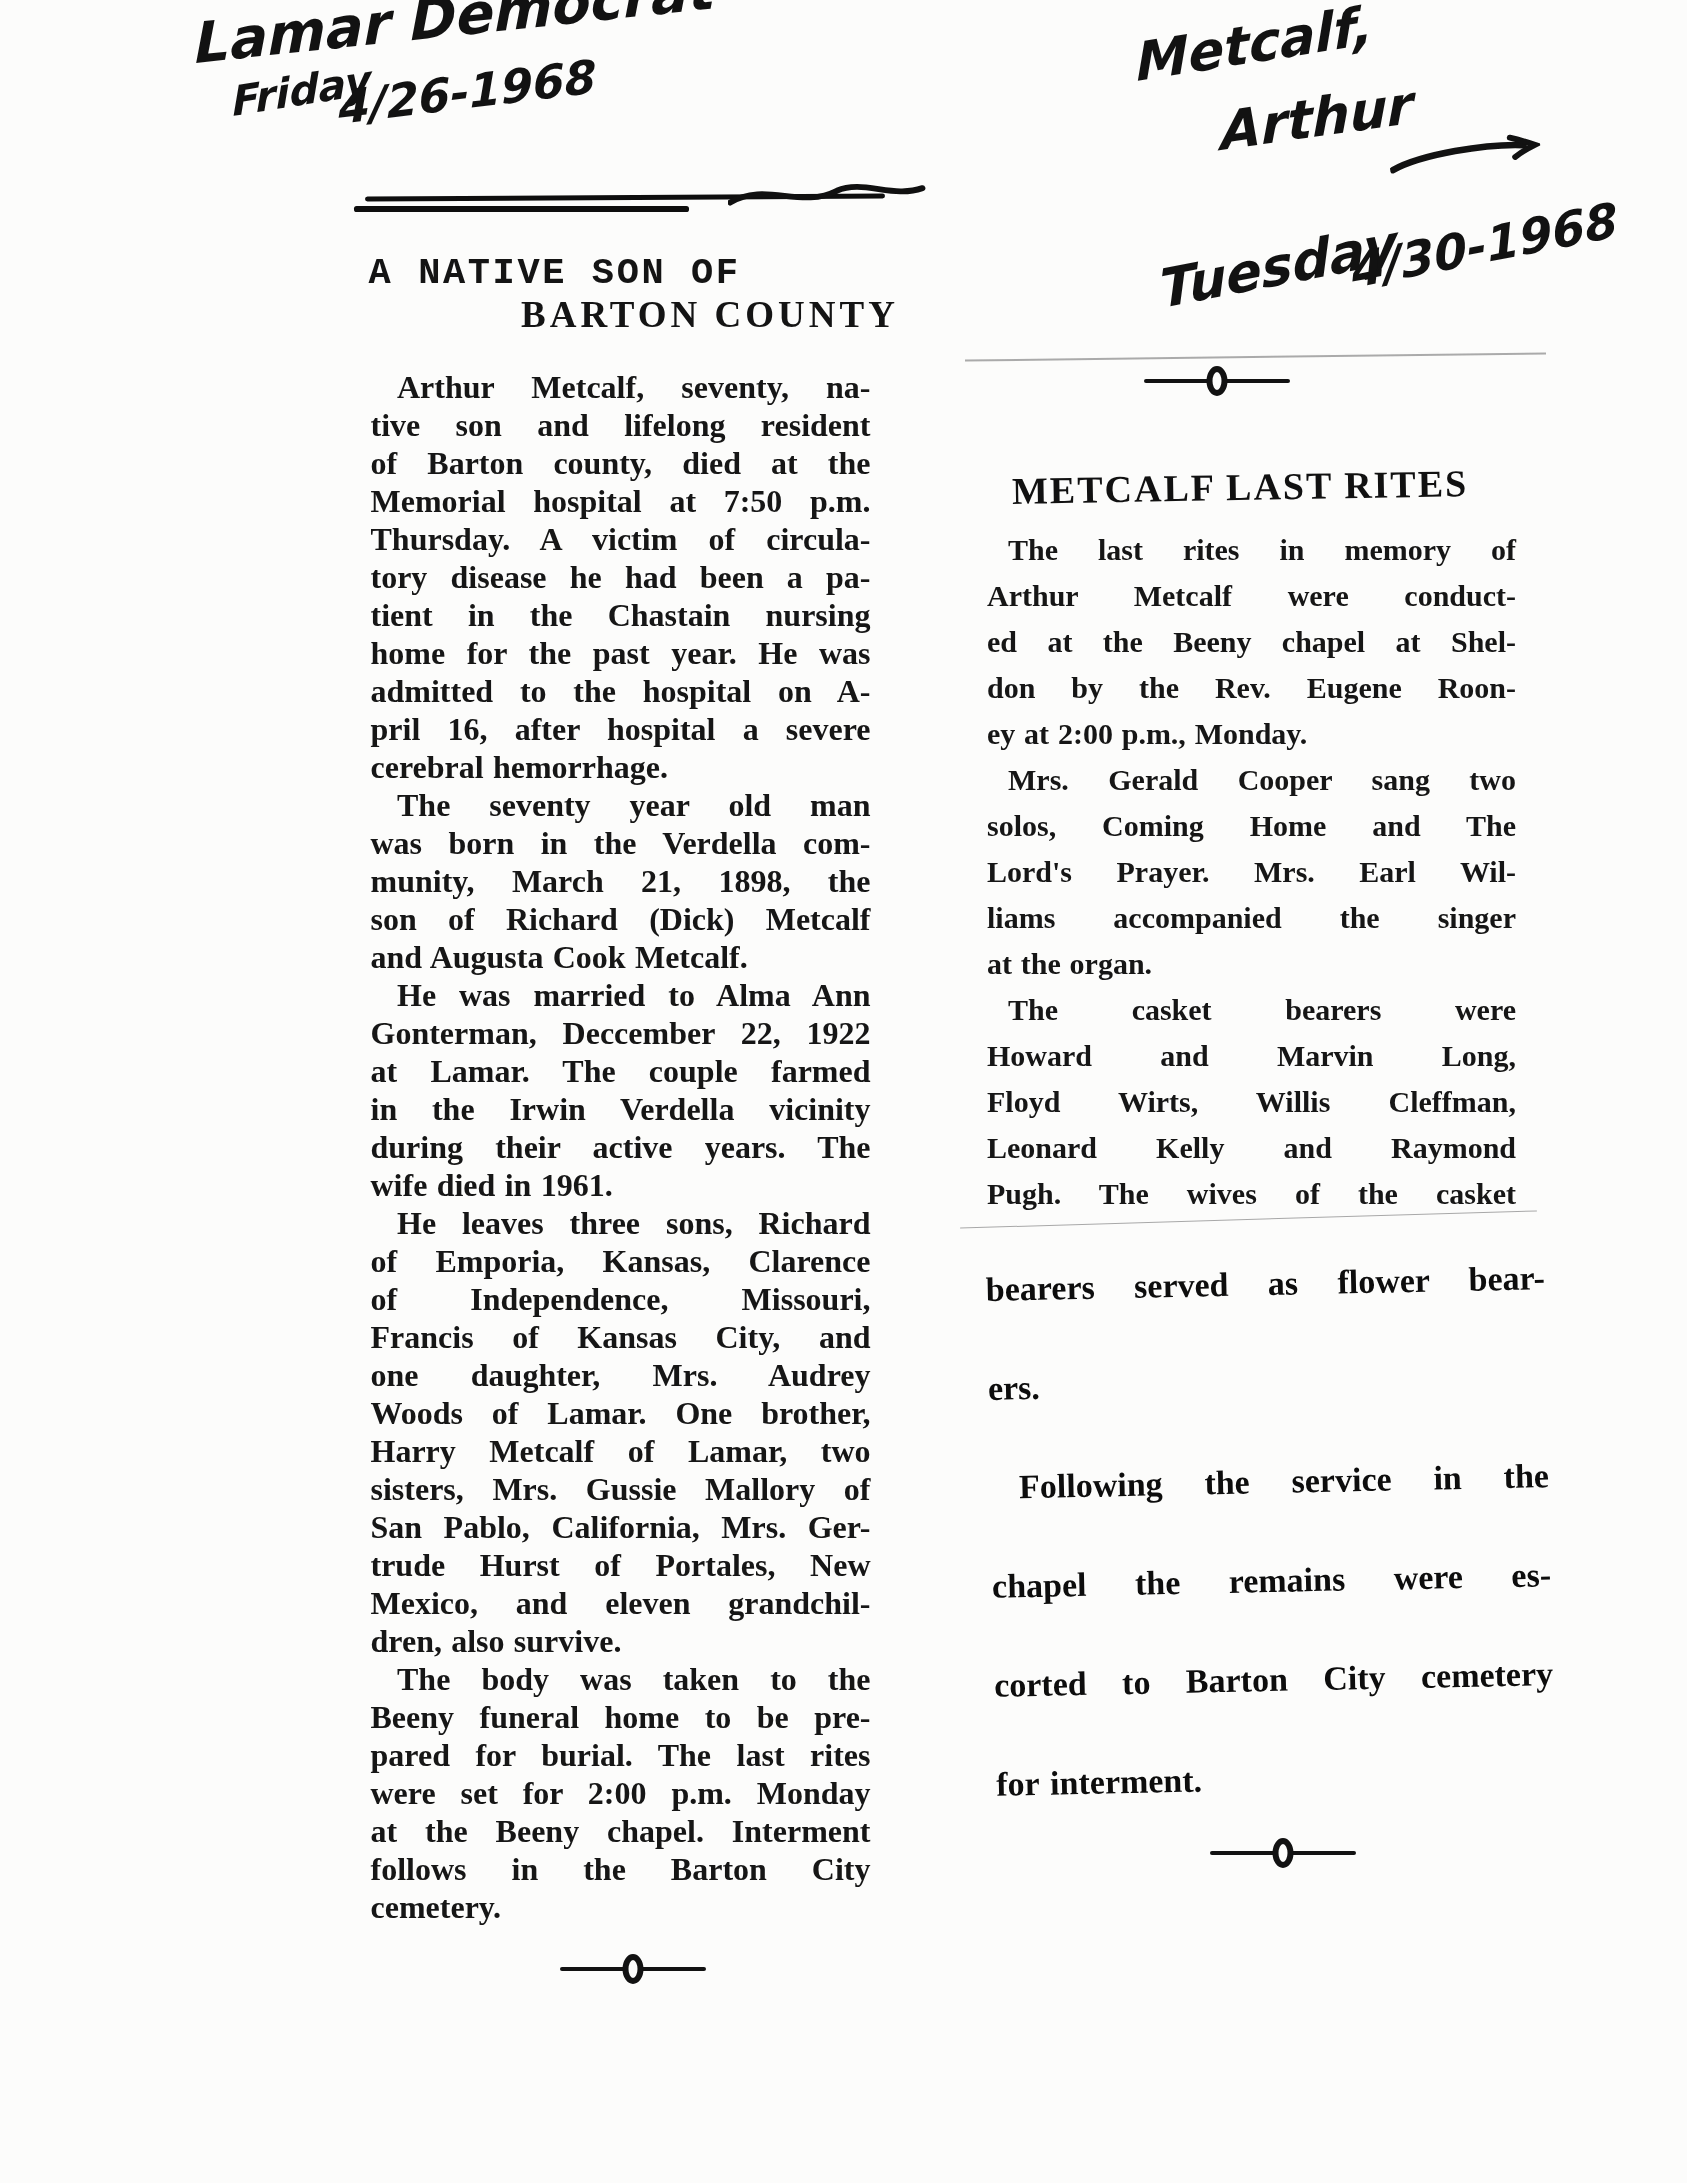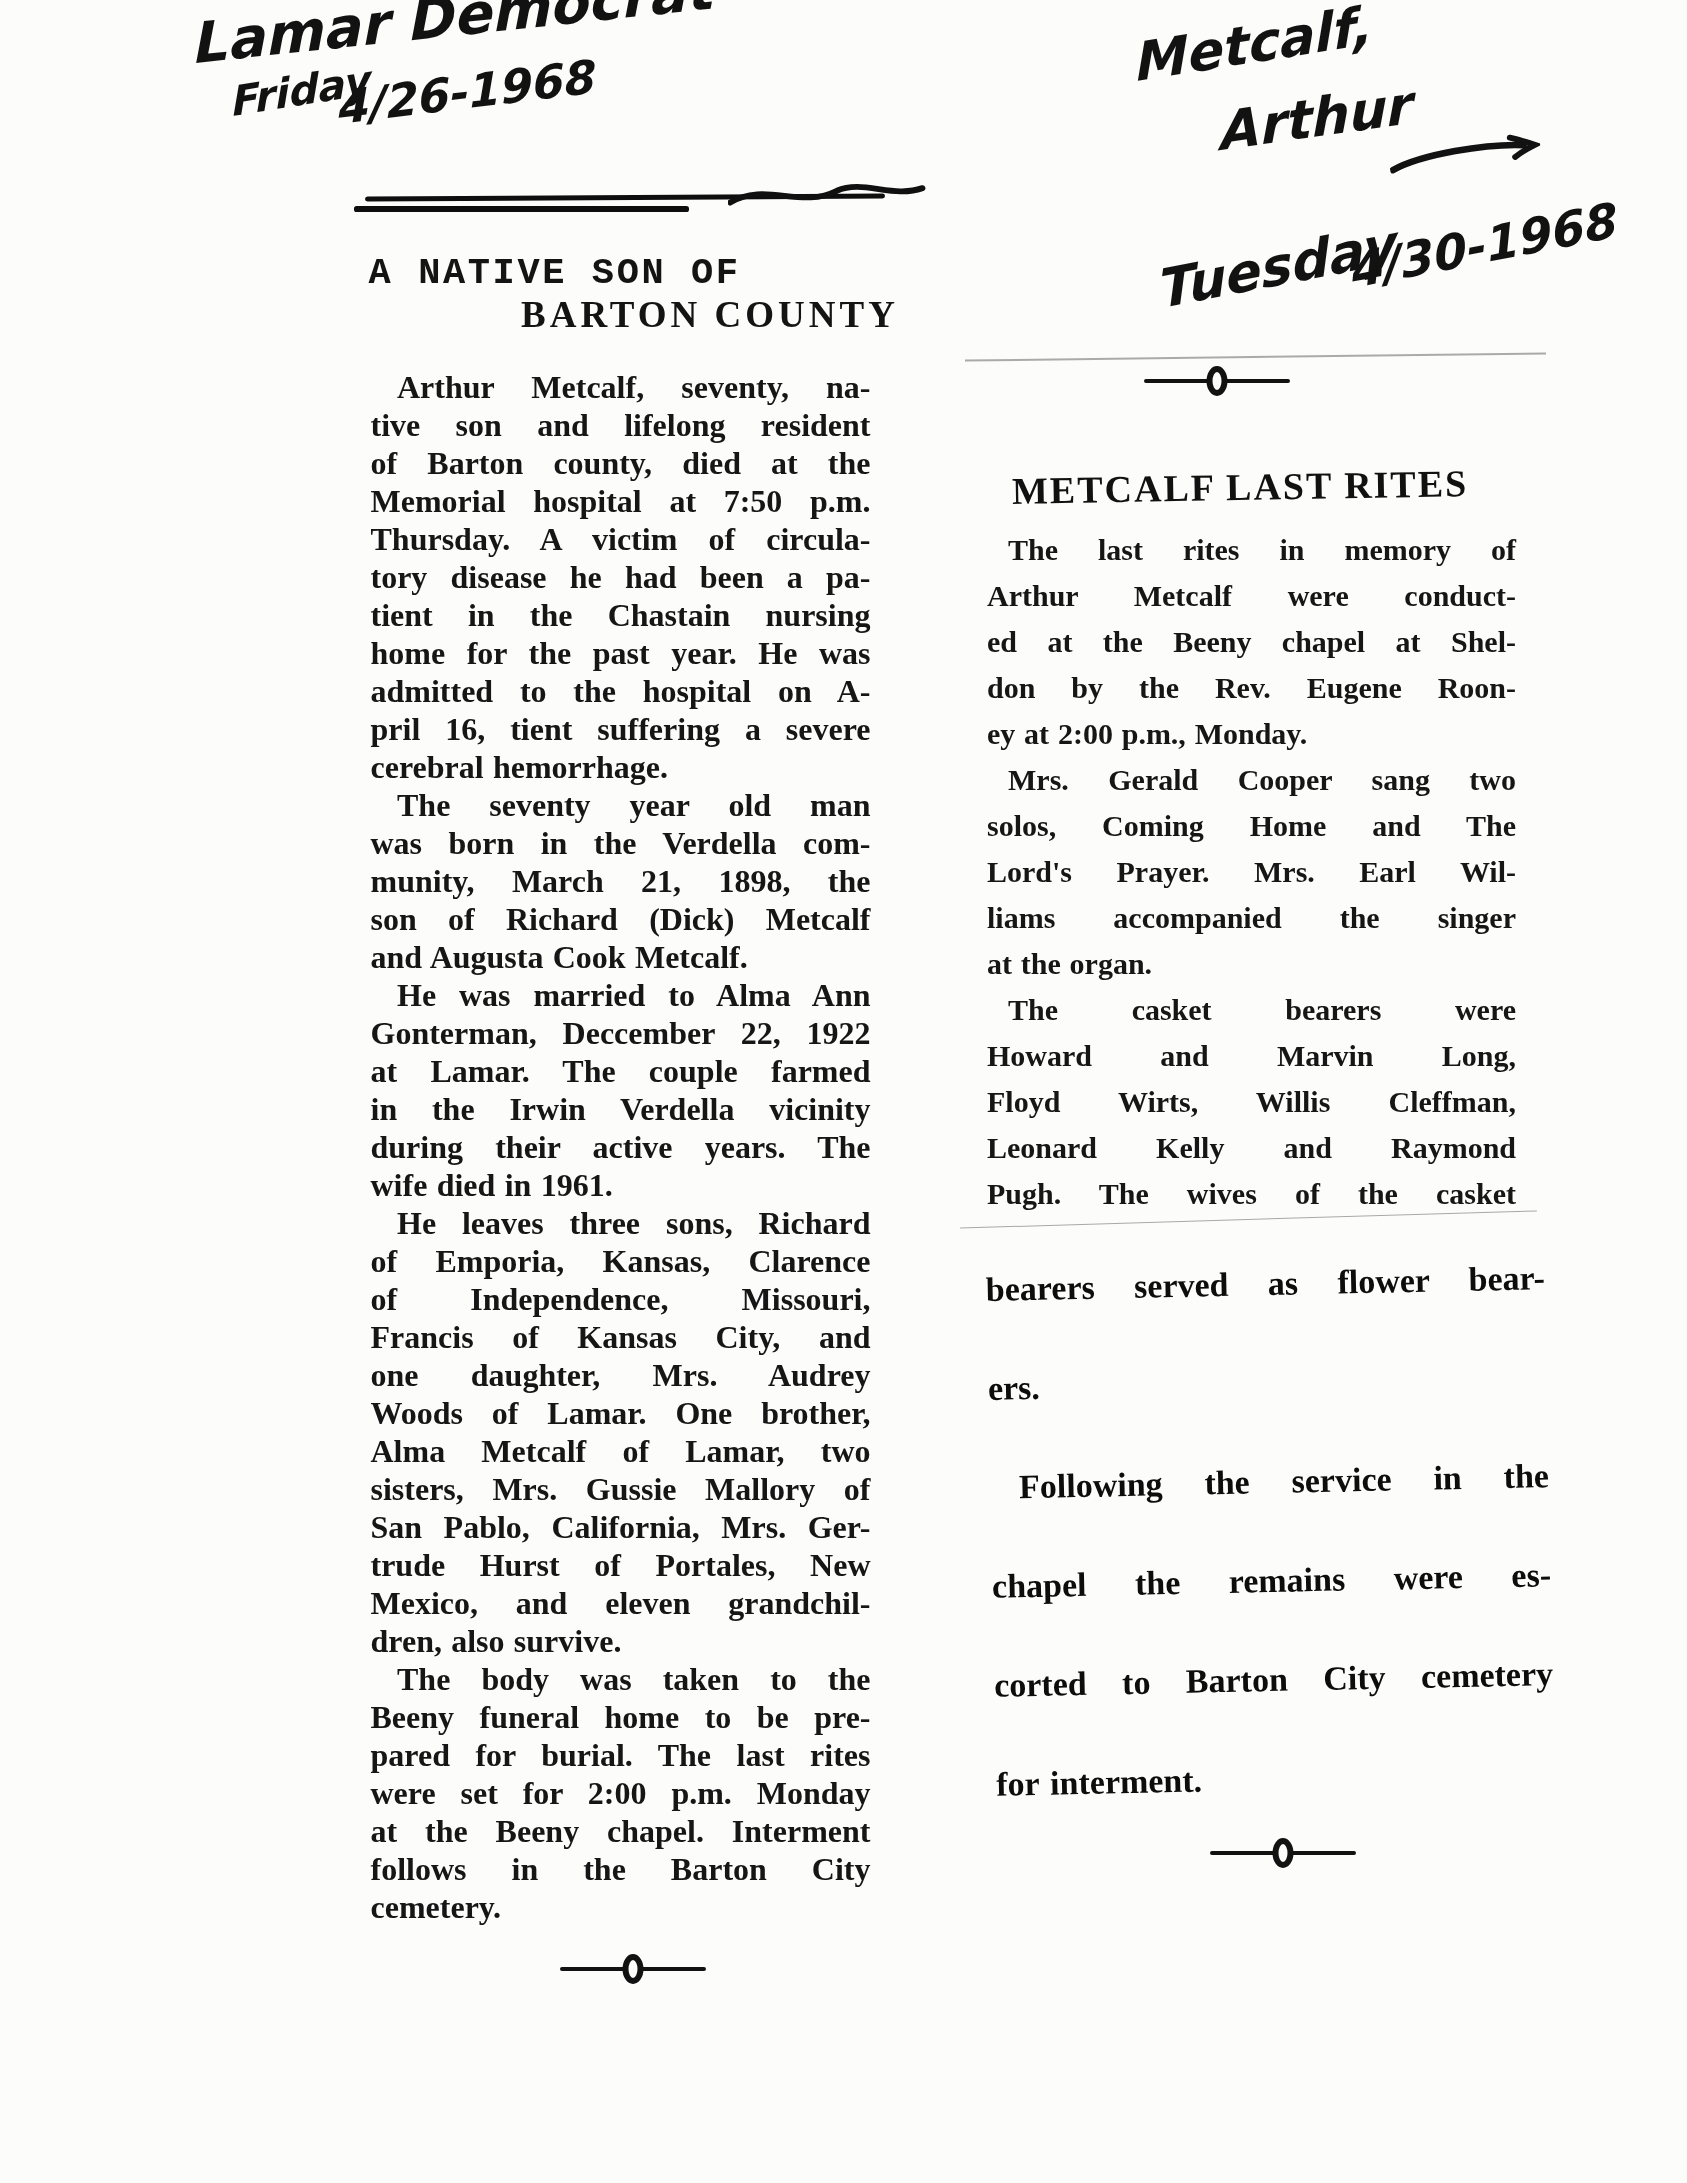--- a/index.html
+++ b/index.html
@@ -124,21 +124,21 @@
       <div class="para">
           <div class="jline">Arthur Metcalf, seventy, na-</div>
           <div class="jline">tive son and lifelong resident</div>
           <div class="jline">of Barton county, died at the</div>
           <div class="jline">Memorial hospital at 7:50 p.m.</div>
           <div class="jline">Thursday. A victim of circula-</div>
           <div class="jline">tory disease he had been a pa-</div>
           <div class="jline">tient in the Chastain nursing</div>
           <div class="jline">home for the past year. He was</div>
           <div class="jline">admitted to the hospital on A-</div>
-          <div class="jline">pril 16, tient suffering a severe</div>
+          <div class="jline">pril 16, after hospital a severe</div>
           <div class="jline">cerebral hemorrhage.</div>
         </div>
       <div class="para">
           <div class="jline">The seventy year old man</div>
           <div class="jline">was born in the Verdella com-</div>
           <div class="jline">munity, March 21, 1898, the</div>
           <div class="jline">son of Richard (Dick) Metcalf</div>
           <div class="jline">and Augusta Cook Metcalf.</div>
         </div>
       <div class="para">
@@ -149,21 +149,21 @@
           <div class="jline">during their active years. The</div>
           <div class="jline">wife died in 1961.</div>
         </div>
       <div class="para">
           <div class="jline">He leaves three sons, Richard</div>
           <div class="jline">of Emporia, Kansas, Clarence</div>
           <div class="jline">of Independence, Missouri,</div>
           <div class="jline">Francis of Kansas City, and</div>
           <div class="jline">one daughter, Mrs. Audrey</div>
           <div class="jline">Woods of Lamar. One brother,</div>
-          <div class="jline">Alma Metcalf of Lamar, two</div>
+          <div class="jline">Harry Metcalf of Lamar, two</div>
           <div class="jline">sisters, Mrs. Gussie Mallory of</div>
           <div class="jline">San Pablo, California, Mrs. Ger-</div>
           <div class="jline">trude Hurst of Portales, New</div>
           <div class="jline">Mexico, and eleven grandchil-</div>
           <div class="jline">dren, also survive.</div>
         </div>
       <div class="para">
           <div class="jline">The body was taken to the</div>
           <div class="jline">Beeny funeral home to be pre-</div>
           <div class="jline">pared for burial. The last rites</div>

